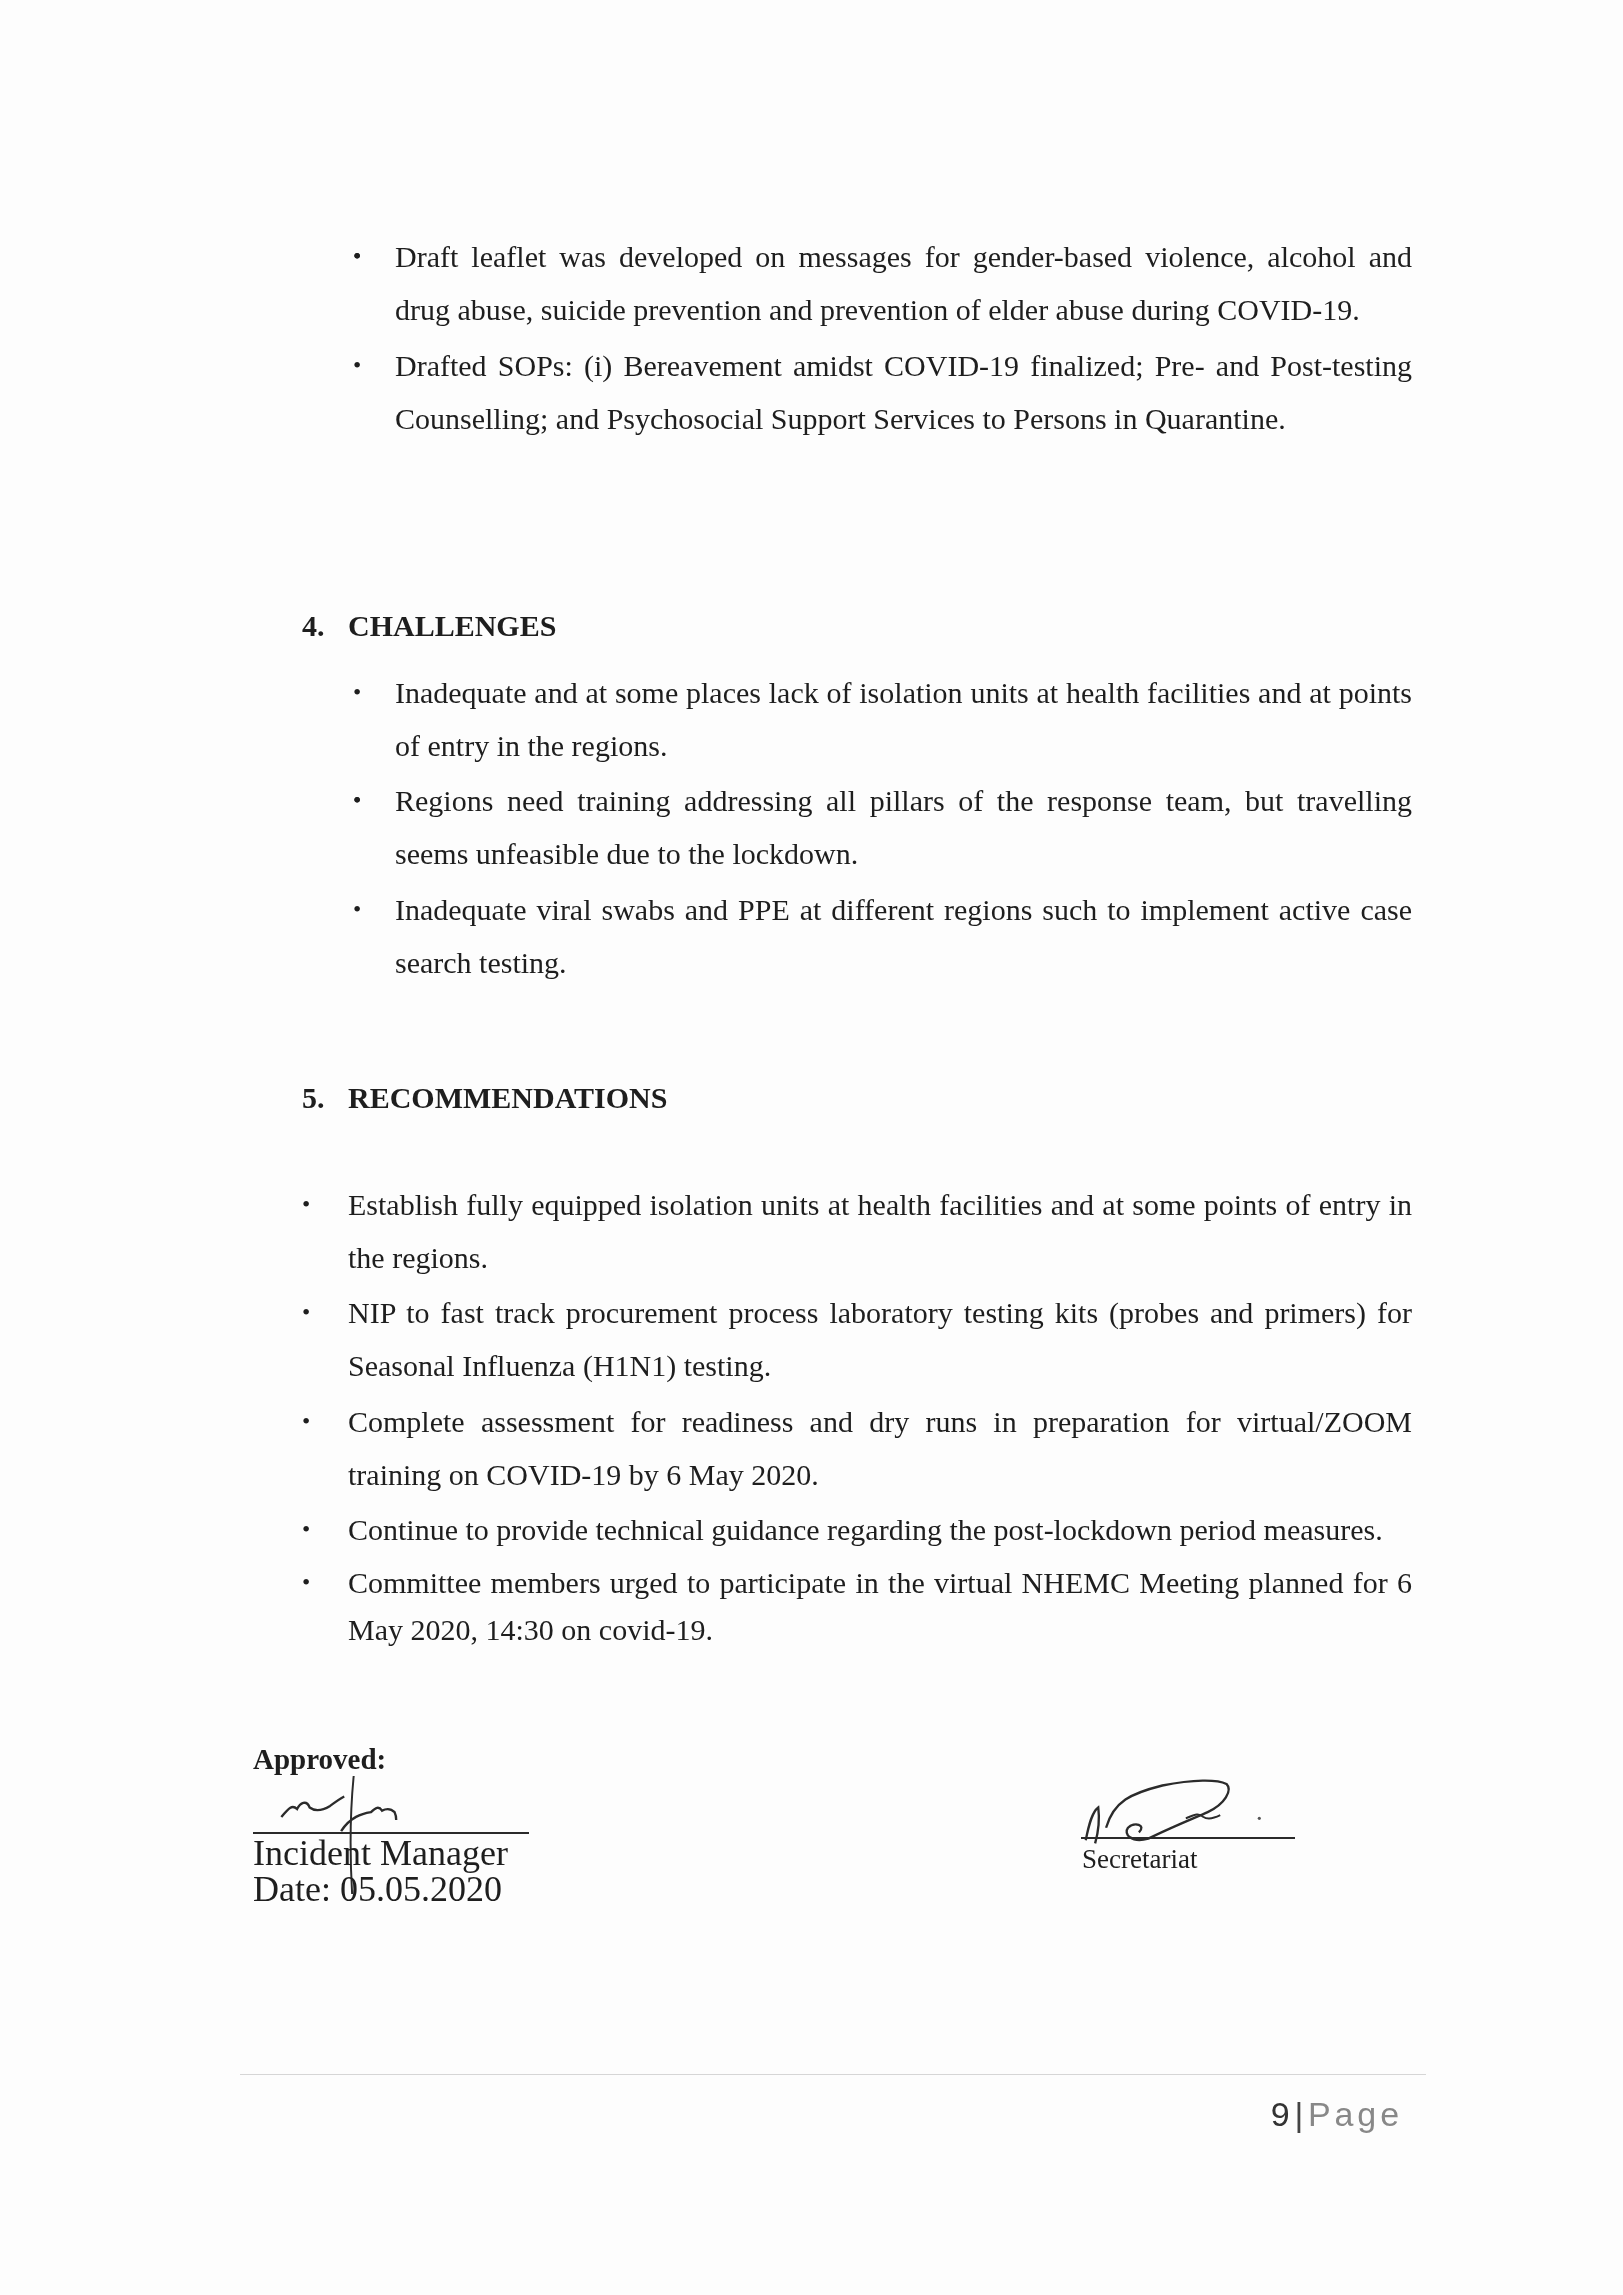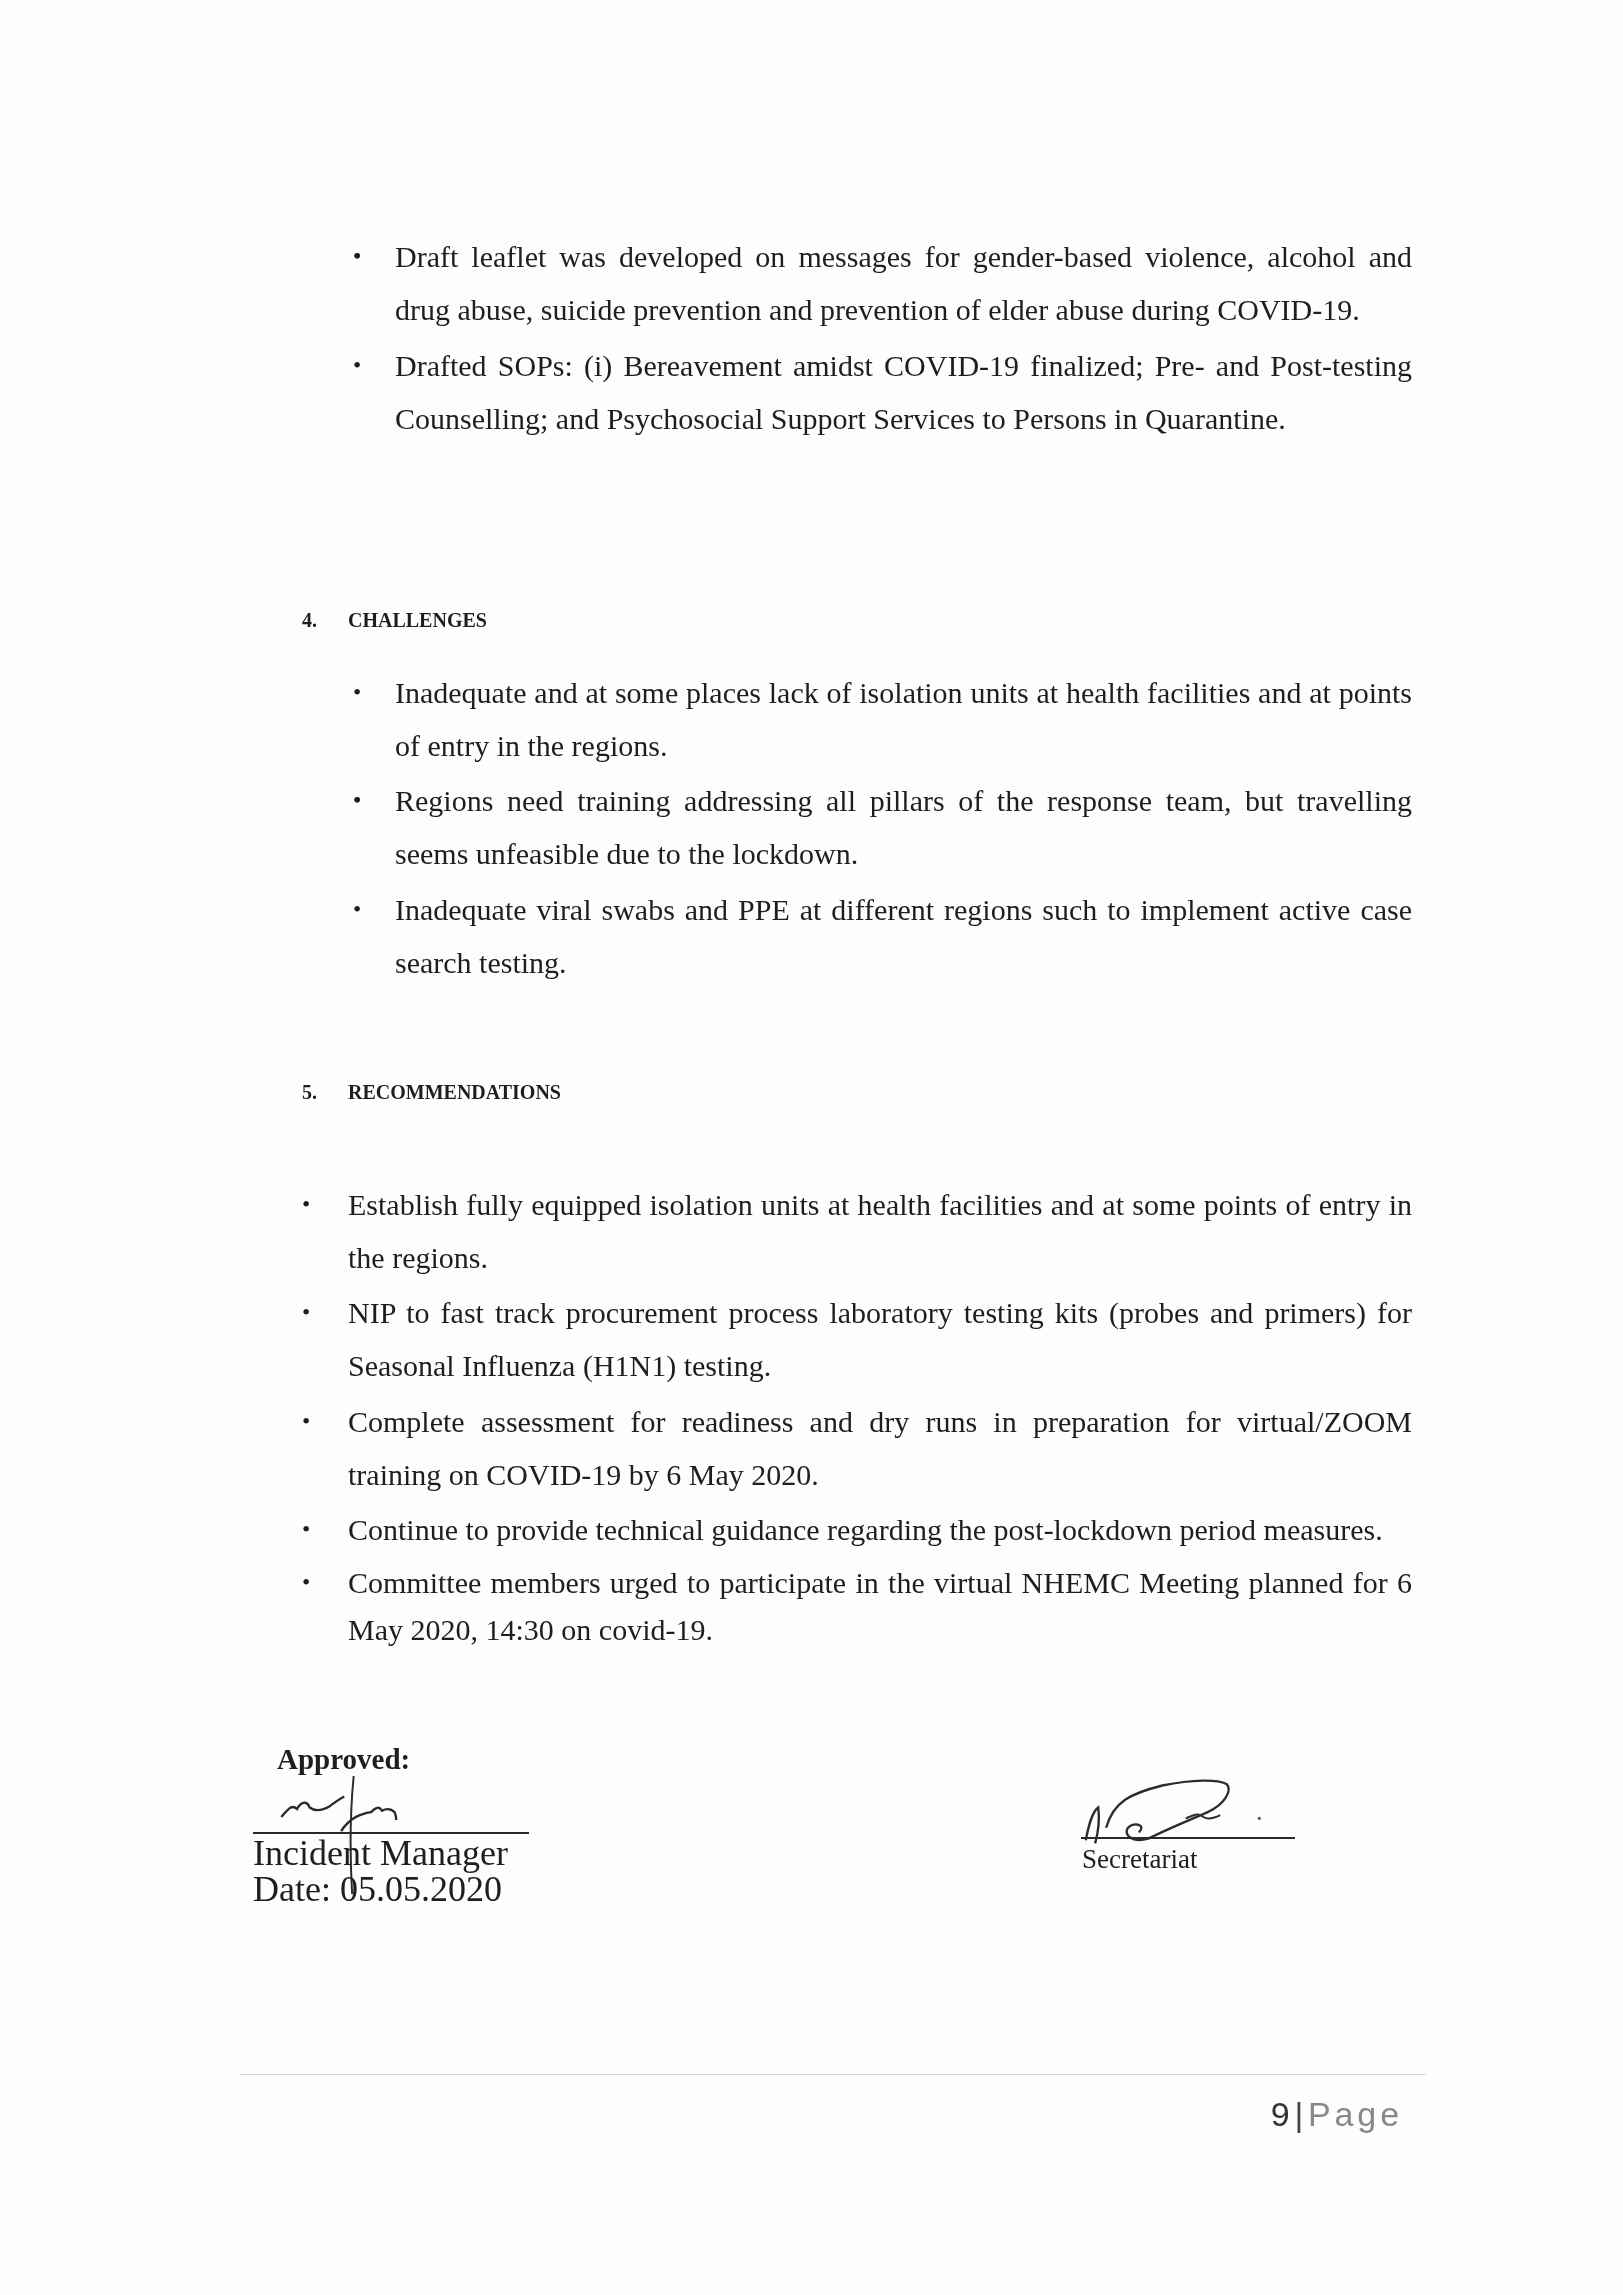--- a/index.html
+++ b/index.html
@@ -3,35 +3,35 @@
 <meta charset="utf-8">
 <style>
   html, body { margin:0; padding:0; }
   body {
     width:1623px; height:2295px; background:#fdfdfd; position:relative; overflow:hidden;
     font-family:"Liberation Serif", "DejaVu Serif", serif; color:#1e1e1e;
   }
   .page { position:absolute; left:0; top:0; width:1623px; height:2295px; }
   .para { position:absolute; font-size:30px; line-height:53px; text-align:justify; text-align-last:left; }
   .bullet { position:absolute; font-size:23.6px; top:0; }
-  .heading { position:absolute; font-weight:bold; font-size:20px; }
+  .heading { position:absolute; font-weight:bold; font-size:30px; }
   .heading .num { display:inline-block; width:46px; }
   ul.blist { list-style:none; margin:0; padding:0; }
   ul.blist li { position:relative; margin-bottom:2.4px; }
   .sec1 { left:395px; width:1017px; top:228px; }
   .sec1 .bullet { left:-42px; }
   .sec4 { left:395px; width:1017px; top:666px; }
   .sec4 .bullet { left:-42px; }
   .sec5 { left:348px; width:1064px; top:1178px; }
   .sec5 .bullet { left:-46px; }
   .sec5 li.tight { line-height:47px; }
   .h4 { left:302px; top:609px; }
   .h5 { left:302px; top:1081px; }
   .sig-block { position:absolute; font-size:36px; line-height:36px; }
-  .approved { left:253px; top:1741px; font-weight:bold; font-size:29px;margin-left:24px; }
+  .approved { left:253px; top:1741px; font-weight:bold; font-size:29px; }
   .im-line { position:absolute; left:253px; top:1832px; width:276px; height:1.6px; background:#2a2a2a; }
   .im-title { left:253px; top:1835px; }
   .im-date { left:253px; top:1871px; }
   .sec-line { position:absolute; left:1081px; top:1837px; width:214px; height:1.6px; background:#2a2a2a; }
   .sec-title { left:1082px; top:1841px; font-size:27px; }
   .sig { position:absolute; }
   .footer-line { position:absolute; left:240px; top:2074px; width:1186px; height:0.8px; background:#d6d6d6; }
   .footer-page { position:absolute; right:220px; top:2095px; font-family:"Liberation Sans","DejaVu Sans",sans-serif; font-size:34px; color:#888; letter-spacing:3.9px; }
   .footer-page .pnum { color:#333; letter-spacing:0; }
   .footer-page .sep { color:#444; letter-spacing:0; margin:0 4.7px; }

